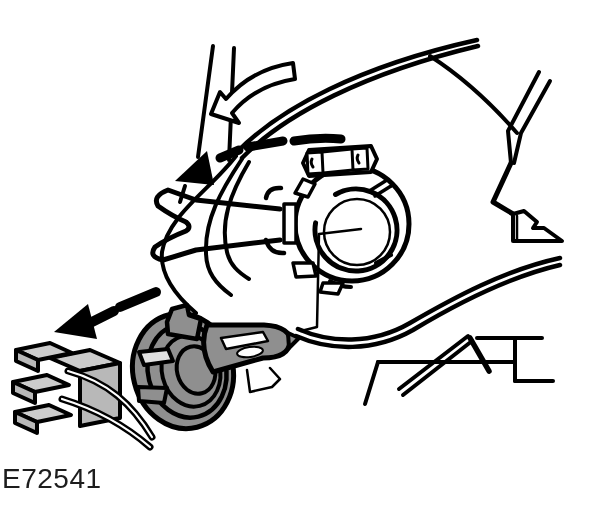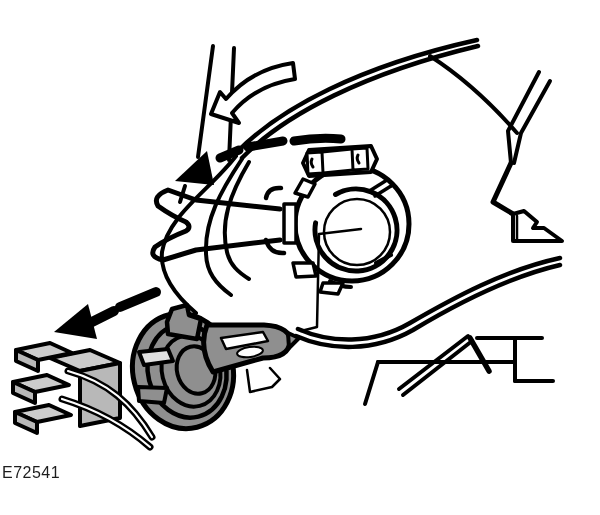--- a/index.html
+++ b/index.html
@@ -16,21 +16,21 @@
   .wf{fill:var(--color-background,#fff);stroke:var(--color-line,#000);}
   .bk{fill:var(--color-line,#000);stroke:none;}
   .gf{fill:var(--color-bulb-gray,#8f8f8f);stroke:var(--color-line,#000);}
   .gl{fill:var(--color-bulb-gray-light,#e0e0e0);stroke:var(--color-line,#000);}
   .cf{fill:var(--color-connector-gray,#ccc);stroke:var(--color-line,#000);}
   .cd{fill:var(--color-connector-gray-dark,#b5b5b5);stroke:var(--color-line,#000);}
   .wirecore{fill:none;stroke:var(--color-background,#fff);}
   path,ellipse,circle{stroke-linejoin:round;stroke-linecap:round;}
   .figure-label{
     position:absolute;left:2px;top:464px;
-    font-size:16px;line-height:1.1;letter-spacing:.5px;
+    font-size:28px;line-height:1.1;letter-spacing:.5px;
     color:var(--color-label-text,#1d1d1d);
   }
 </style>
 </head>
 <body>
 
 <div class="canvas">
 <svg width="600" height="515" viewBox="0 0 600 515">
 
   <g>

